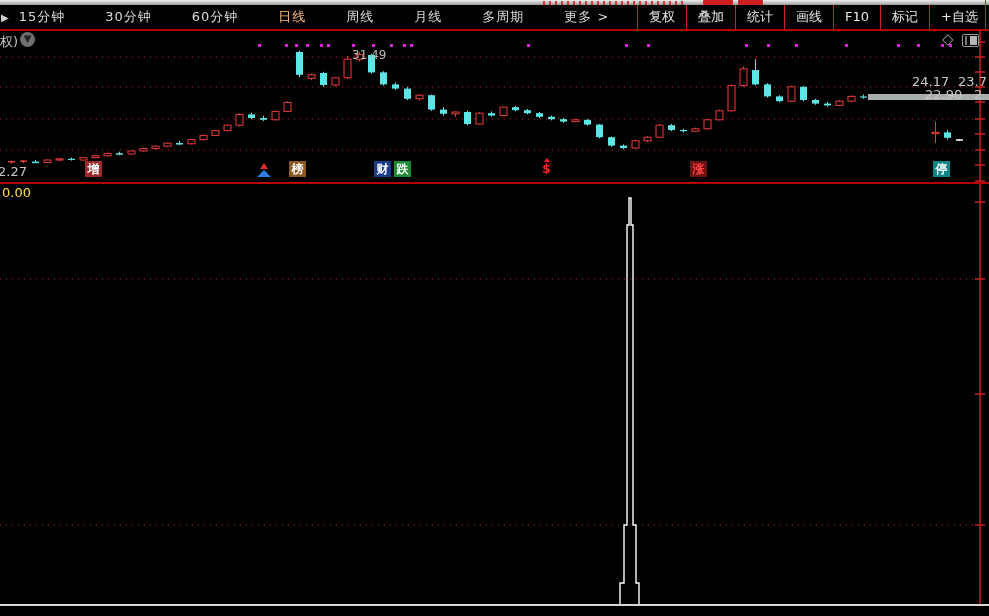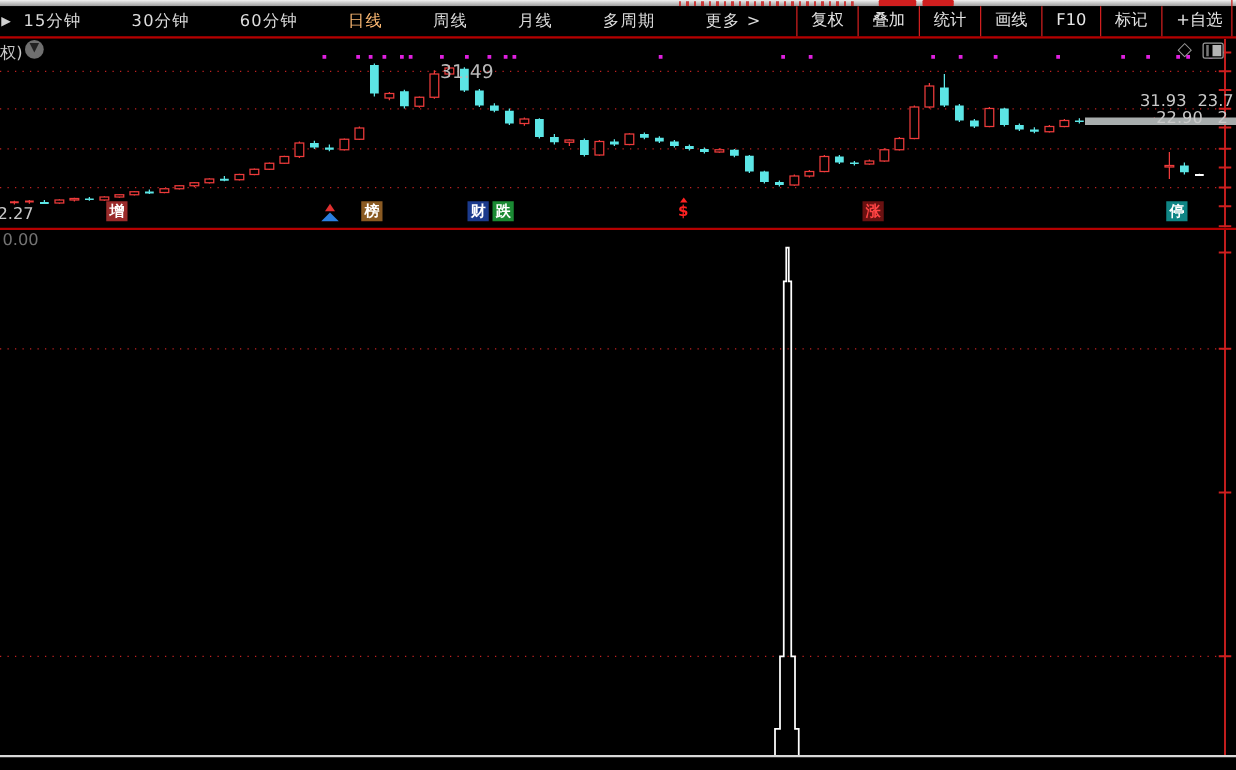--- a/index.html
+++ b/index.html
@@ -15,42 +15,42 @@
   .tab.active{color:#fdba74;}
   .tbtn-wrap{margin-left:auto;display:flex;height:24px;align-items:center;}
   .tbtn{padding:0 11px;border-left:1px solid #cf1f1f;height:24px;line-height:24px;color:#e6e6e6;}
   .win-edge{position:absolute;right:3px;top:-5px;width:1px;height:29px;background:#cf1f1f;}
   .left-frag{color:#cfcfcf;margin-left:1px;font-size:10px;}
   .chart-pane{position:relative;height:151px;background:#000;}
   .chart-pane svg,.ind-pane svg{position:absolute;left:0;top:0;}
   .corner-label{position:absolute;left:0;top:2px;color:#c8c8c8;font-size:13px;}
   .chev-circle{position:absolute;left:20px;top:1px;width:15px;height:15px;border-radius:50%;
     background:#6f6f6f;color:#222;font-size:10px;line-height:14px;text-align:center;font-weight:bold;}
-  .peak-label{position:absolute;left:352px;top:17px;color:#b9b9b9;font-size:15px;}
+  .peak-label{position:absolute;left:352px;top:17px;color:#b9b9b9;font-size:12px;}
   .left-price{position:absolute;left:-2px;top:133px;color:#c8c8c8;font-size:13px;}
   .r-label{position:absolute;color:#c8c8c8;font-size:13px;z-index:3;}
   .gray-bar{position:absolute;left:868px;top:63px;width:121px;height:6px;background:#a8adad;z-index:2;}
   .diamond-icon{position:absolute;left:942px;top:-1px;color:#9a9a9a;font-size:15px;}
   .panel-icon{position:absolute;left:962px;top:3px;width:15px;height:11px;border:1px solid #9a9a9a;
     border-radius:2px;background:#000;}
   .panel-icon i{position:absolute;right:1px;top:1px;bottom:1px;width:7px;background:#b5b5b5;}
   .panel-icon b{position:absolute;left:2px;top:1px;bottom:1px;width:2px;background:#777;}
   .badge{position:absolute;height:16px;min-width:15px;padding:0 1px;font-size:12px;font-weight:bold;
     line-height:16px;text-align:center;z-index:4;}
   .pyramid{position:absolute;width:14px;height:14px;z-index:4;}
   .pyramid .t1{width:0;height:0;border-left:4px solid transparent;border-right:4px solid transparent;
     border-bottom:6px solid #e03030;margin:0 auto;}
   .pyramid .t2{width:0;height:0;border-left:7px solid transparent;border-right:7px solid transparent;
     border-bottom:7px solid #2a7fe0;margin-top:1px;}
   .dollar{display:flex;flex-direction:column;align-items:center;line-height:1;background:transparent!important;}
   .dollar .ar{width:0;height:0;border-left:3px solid transparent;border-right:3px solid transparent;
     border-bottom:4px solid #ff2222;margin-bottom:1px;}
   .sep-line{height:2px;background:#b50000;}
   .ind-pane{position:relative;height:420px;background:#000;}
-  .ind-value{position:absolute;left:2px;top:1px;color:#737373;font-size:13px;z-index:2;}
+  .ind-value{position:absolute;left:2px;top:1px;color:#fde047;font-size:13px;z-index:2;}
   .pane-bottom{height:2px;background:#d8d8d8;}
   .bottom-strip{height:10px;background:#000;}
 </style>
 </head>
 <body>
 
 <div class="top-strip">
   <div class="frag-text"></div>
   <div class="frag-box" style="left:703px;width:30px;"></div>
   <div class="frag-box" style="left:738px;width:25px;"></div>
@@ -269,21 +269,21 @@
       <rect x="897" y="13" width="3" height="3" fill="#e020e0"></rect>
       <rect x="917" y="13" width="3" height="3" fill="#e020e0"></rect>
       <rect x="941" y="13" width="3" height="3" fill="#e020e0"></rect>
       <rect x="949" y="13" width="3" height="3" fill="#e020e0"></rect>
       <rect x="967" y="13" width="3" height="3" fill="#e020e0"></rect>
     </svg>
   <span class="corner-label">权)</span>
   <span class="chev-circle">▼</span>
   <span class="peak-label">31.49</span>
   <span class="left-price">2.27</span>
-  <span class="r-label" style="left:912px;top:43px;">31.93</span>
+  <span class="r-label" style="left:912px;top:43px;">24.17</span>
   <span class="r-label" style="left:958px;top:43px;">23.7</span>
   <span class="r-label" style="left:925px;top:56px;">22.90</span>
   <span class="r-label" style="left:974px;top:56px;">2</span>
   <div class="gray-bar"></div>
   <span class="diamond-icon">◇</span>
   <span class="panel-icon">
       <b></b>
       <i></i>
     </span>
   <div id="badges">

